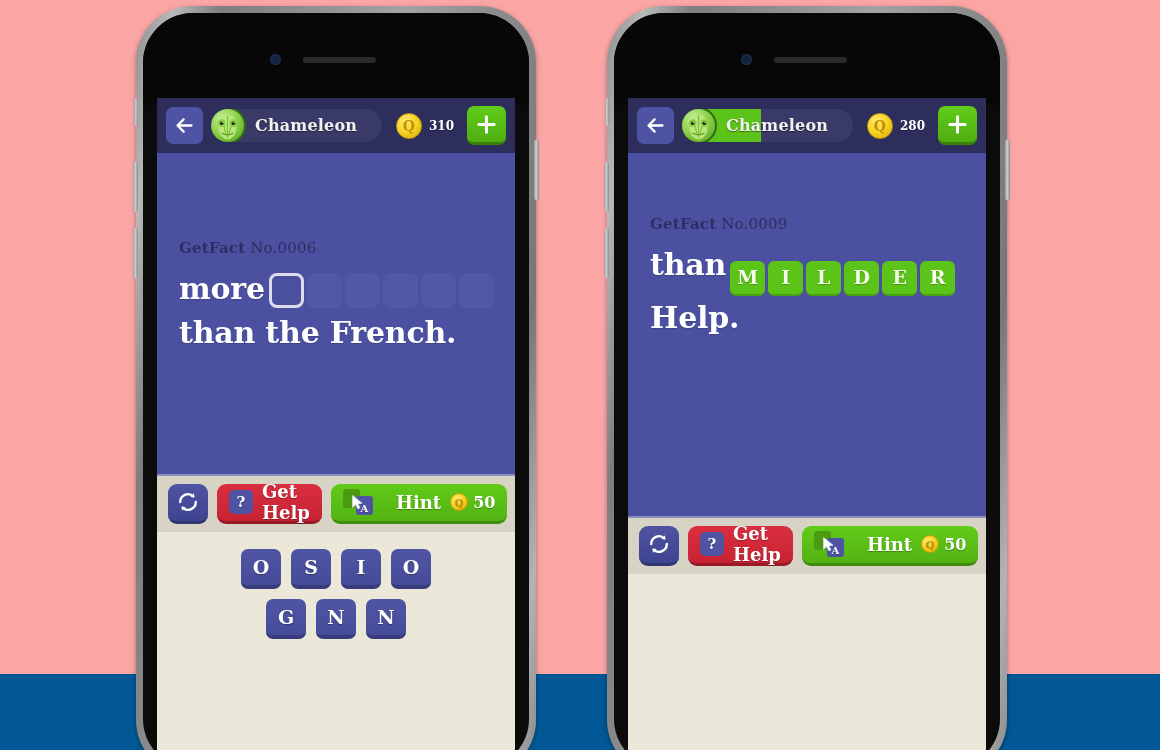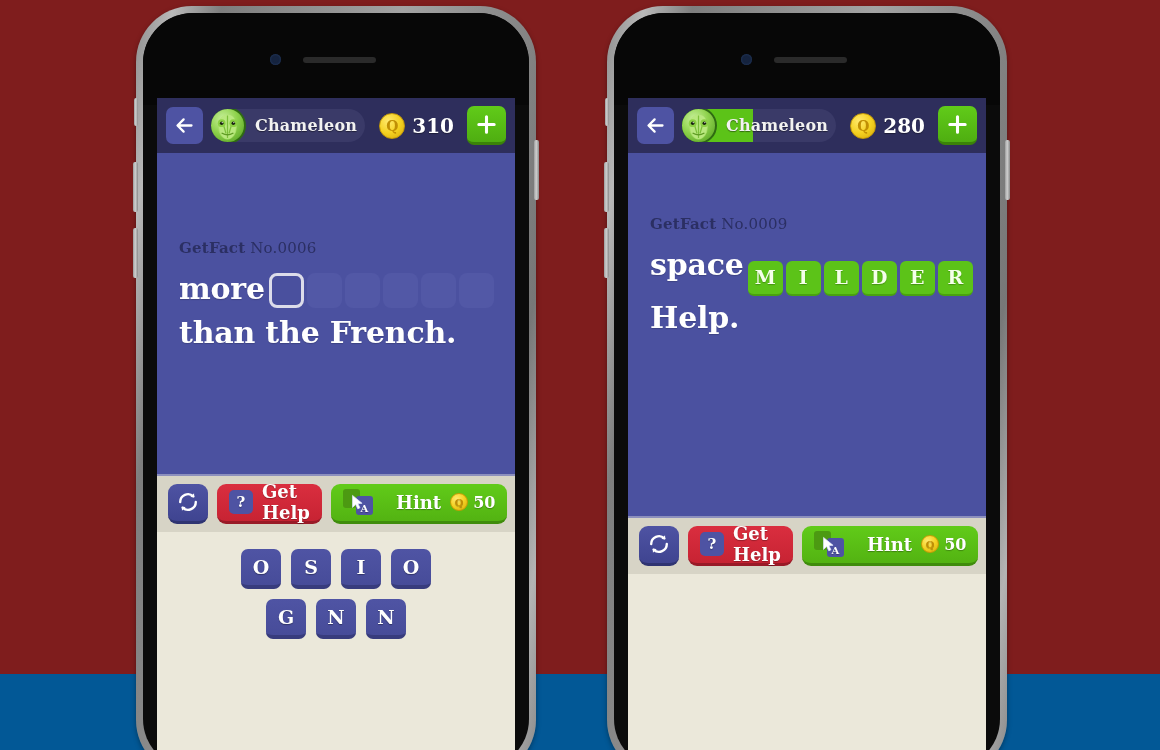--- a/index.html
+++ b/index.html
@@ -5,21 +5,21 @@
   * { box-sizing: border-box; margin: 0; padding: 0; }
   html, body {
     width: 1160px; height: 750px;
     overflow: hidden;
     background: #025896;
     font-family: "DejaVu Serif", serif;
   }
   #stage {
     position: relative;
     width: 1160px; height: 674px;
-    background: #7f1d1d;
+    background: #fca5a5;
   }
 
   
   .phone {
     position: absolute;
     top: 6px;
     width: 400px;
     height: 770px;
   }
   .phone.left  { left: 136px; }
@@ -152,21 +152,21 @@
     width: 26px; height: 26px;
     border-radius: 50%;
     background: radial-gradient(circle at 35% 30%, #ffe96e 0%, #f5d223 50%, #d5a806 100%);
     border: 1.5px solid #c79c06;
     display: flex; align-items: center; justify-content: center;
     font-size: 14px; font-weight: bold; color: #c08f04;
     font-family: "DejaVu Serif", serif;
   }
   .coin.small { width: 18px; height: 18px; font-size: 10px; border-width: 1px; }
   .coin-count {
-    color: #fff; font-size: 20px; font-weight: bold;
+    color: #fff; font-size: 12px; font-weight: bold;
     text-shadow: 0 1px 1px rgba(0,0,0,.4);
   }
   .plus-btn {
     flex: 0 0 auto;
     width: 39px; height: 39px;
     border-radius: 7px;
     background: linear-gradient(#61cb19,#4fae11);
     border-bottom: 3px solid #3a8209;
     display: flex; align-items: center; justify-content: center;
     margin-left: 5px;
@@ -517,21 +517,21 @@
           </svg>
         </div>
       </div>
 
       <div class="factpanel">
         <div class="fact-inner" style="margin-top:62px;">
           <div class="factlabel">
             <b>GetFact</b><span>&nbsp;</span><span>No.0009</span>
           </div>
           <div class="facttext">
-            <span class="ln"><span>space</span><span class="slotrow">
+            <span class="ln"><span>than</span><span class="slotrow">
                   <span class="glyph">M</span>
                   <span class="glyph">I</span>
                   <span class="glyph">L</span>
                   <span class="glyph">D</span>
                   <span class="glyph">E</span>
                   <span class="glyph">R</span>
                 </span></span>
             <span class="ln">Help.</span>
           </div>
         </div>

